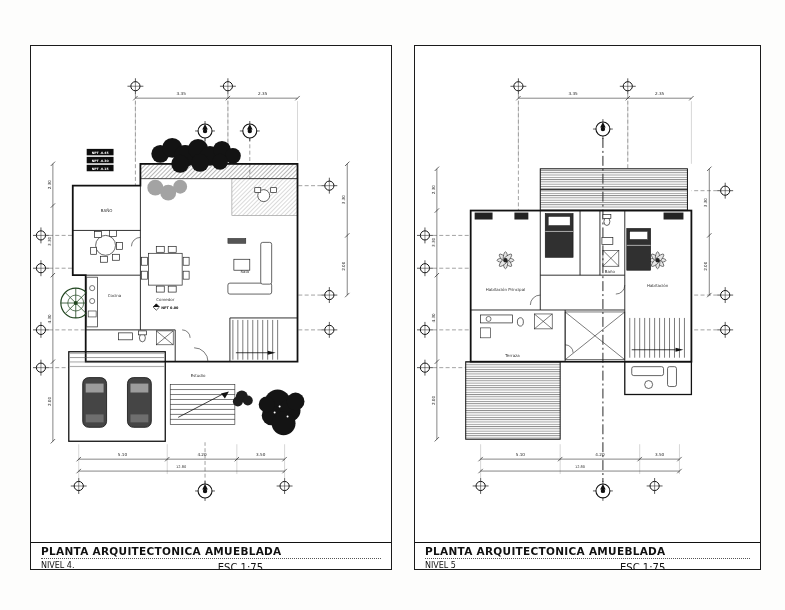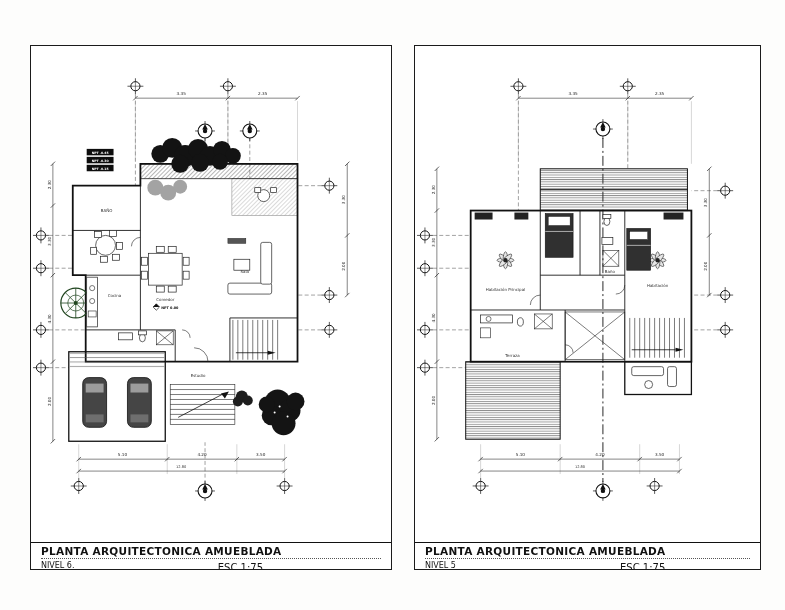--- a/index.html
+++ b/index.html
@@ -262,21 +262,21 @@
         <text class="room" x="84" y="252">Cocina</text>
         <text class="room" x="135" y="256">Comedor</text>
         <text class="room" x="215" y="228">Sala</text>
         <text class="room" x="168" y="332">Estudio</text>
       </g>
     </svg>
 
     <div class="tblock">
       <span class="ttitle">PLANTA ARQUITECTONICA AMUEBLADA</span>
       <div class="trow">
-        <span class="tlevel">NIVEL 6.</span>
+        <span class="tlevel">NIVEL 4.</span>
         <span class="tscale">ESC 1:75</span>
       </div>
     </div>
   </div>
 
   <div class="sheet" id="sheet2">
     <svg viewBox="0 0 347 525">
       <defs>
         <pattern id="hz-b" width="4" height="2.3" patternUnits="userSpaceOnUse">
             <path d="M0,0.5H4" stroke="#2a2a2a" stroke-width="0.55"></path>

